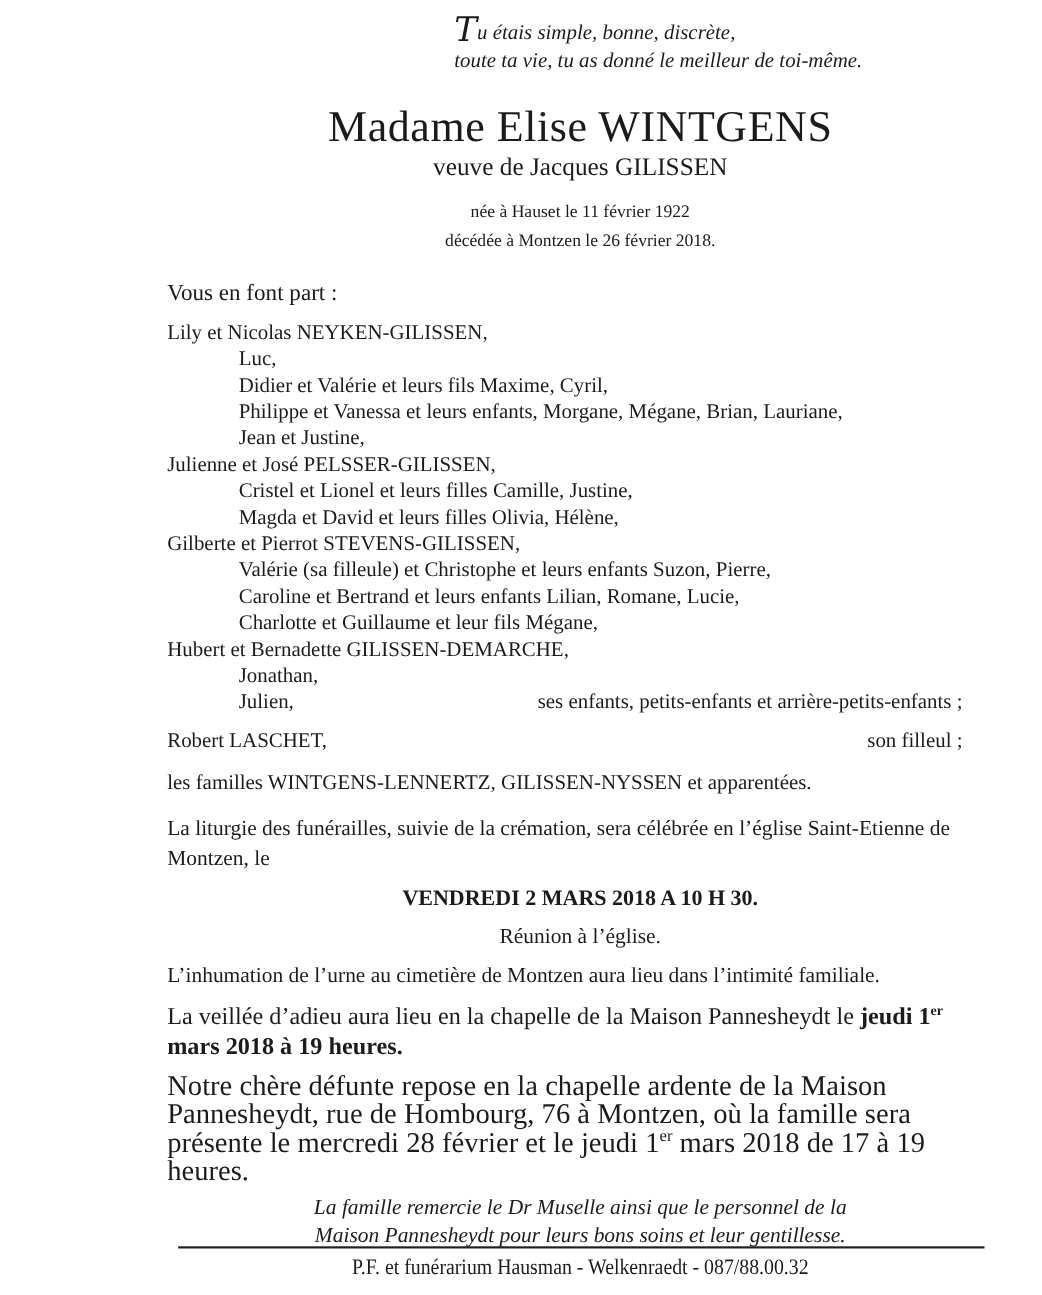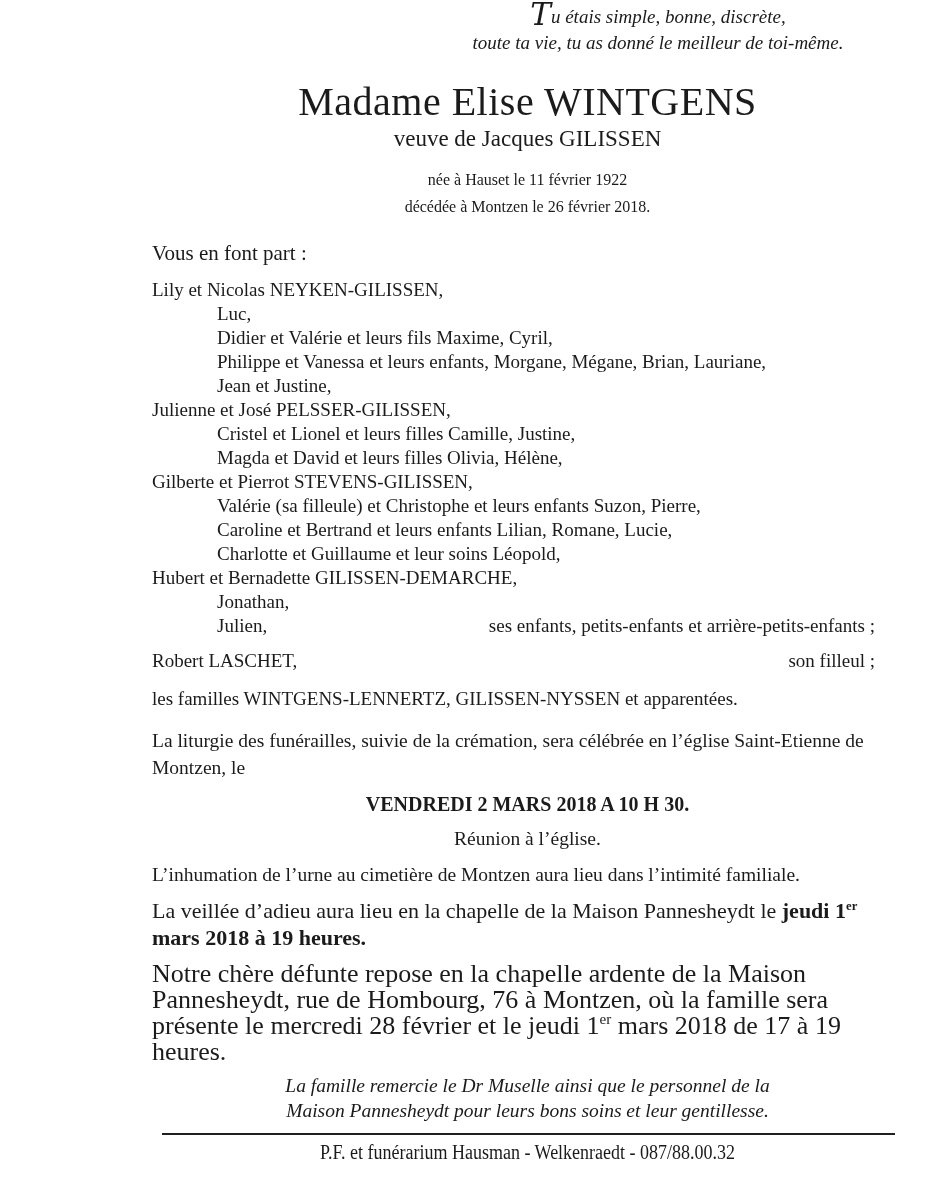--- a/index.html
+++ b/index.html
@@ -21,23 +21,23 @@
     height: 1177px;
   }
   .content {
     position: absolute;
     left: 152px;
     top: 0;
     width: 751px;
   }
   
   .epigraph {
-    padding-top: 4px;
+    padding-top: 17px;
     padding-left: 261px;
-    text-align: center;
+    text-align: left;
     font-style: italic;
     font-size: 19px;
     line-height: 26px;
     white-space: nowrap;
   }
   .ep-initial {
     font-size: 31px;
     font-family: "DejaVu Serif", serif;
     font-style: italic;
     line-height: 0;
@@ -190,21 +190,21 @@
       <div class="fam-line ind">Luc,</div>
       <div class="fam-line ind">Didier et Valérie et leurs fils Maxime, Cyril,</div>
       <div class="fam-line ind">Philippe et Vanessa et leurs enfants, Morgane, Mégane, Brian, Lauriane,</div>
       <div class="fam-line ind">Jean et Justine,</div>
       <div class="fam-line">Julienne et José PELSSER-GILISSEN,</div>
       <div class="fam-line ind">Cristel et Lionel et leurs filles Camille, Justine,</div>
       <div class="fam-line ind">Magda et David et leurs filles Olivia, Hélène,</div>
       <div class="fam-line">Gilberte et Pierrot STEVENS-GILISSEN,</div>
       <div class="fam-line ind">Valérie (sa filleule) et Christophe et leurs enfants Suzon, Pierre,</div>
       <div class="fam-line ind">Caroline et Bertrand et leurs enfants Lilian, Romane, Lucie,</div>
-      <div class="fam-line ind">Charlotte et Guillaume et leur soins Léopold,</div>
+      <div class="fam-line ind">Charlotte et Guillaume et leur fils Mégane,</div>
       <div class="fam-line">Hubert et Bernadette GILISSEN-DEMARCHE,</div>
       <div class="fam-line ind">Jonathan,</div>
       <div class="fam-line ind split">
         <span>Julien,</span>
         <span class="right-note">ses enfants, petits-enfants et arrière-petits-enfants ;</span>
       </div>
     </div>
 
     <div class="godson-line split">
       <span>Robert LASCHET,</span>

